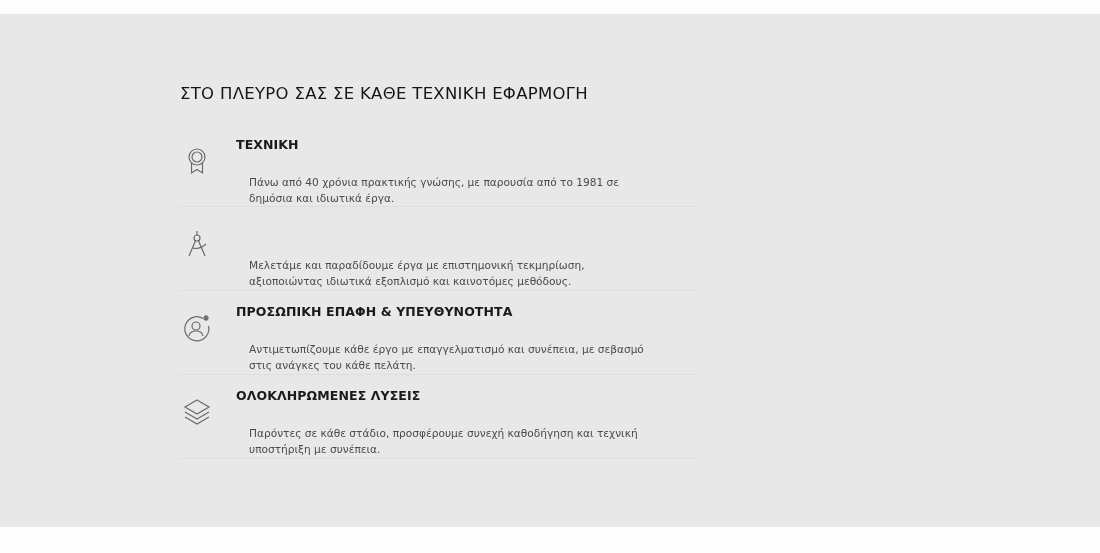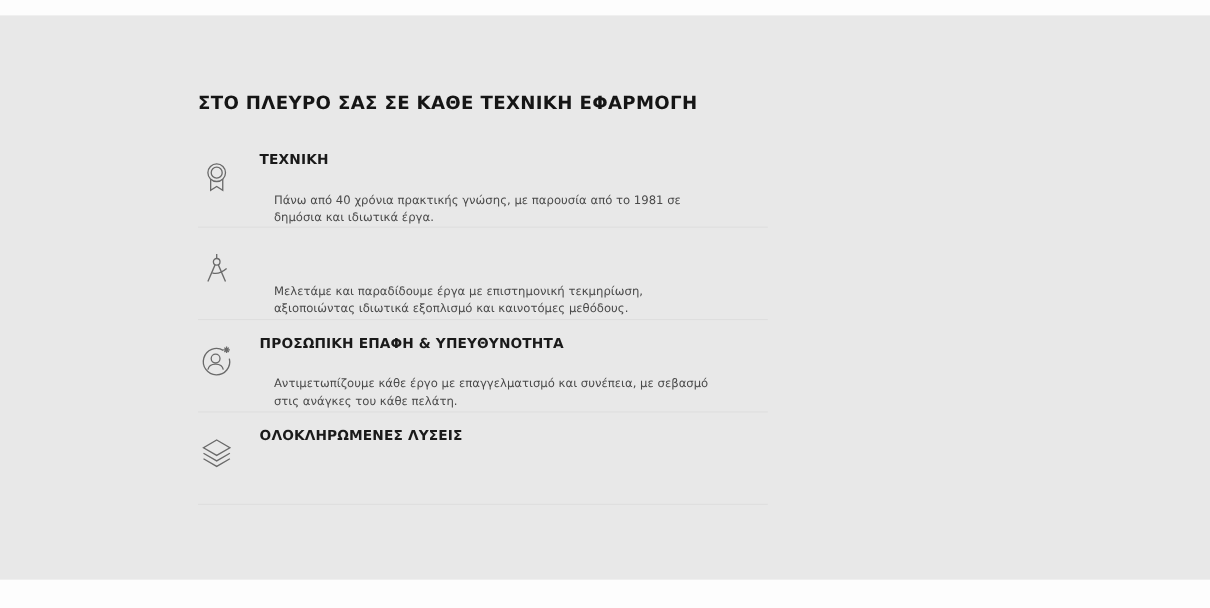--- a/index.html
+++ b/index.html
@@ -9,21 +9,21 @@
       font-family: "DejaVu Sans", sans-serif;
       position: relative;
     }
     .section {
       position: absolute; left: 0; top: 14px; width: 1100px; height: 513px;
       background: #e8e8e8;
     }
     .title {
       position: absolute; left: 180px; top: 84px;
       font-family: "DejaVu Sans", sans-serif;
-      font-weight: bold; font-size: 16.5px; letter-spacing: 0.3px;
+      font-weight: normal; font-size: 16.5px; letter-spacing: 0.3px;
       color: #151515; margin: 0;
     }
     .list { position: absolute; left: 180px; top: 124px; width: 518px; }
     .item {
       position: relative; height: 83px;
       border-bottom: 1px solid #dedede;
       box-sizing: border-box;
     }
     .item + .item { height: 84px; }
     .icon {
@@ -90,15 +90,16 @@
 
   <div class="item">
     <span class="icon">
       <svg viewBox="0 0 30 30" fill="none" stroke="currentColor" stroke-width="1.2">
         <path d="M15 3 L27 10 L15 17 L3 10 Z"></path>
         <path d="M3 15 L15 22 L27 15"></path>
         <path d="M3 20 L15 27 L27 20"></path>
       </svg>
     </span>
     <h3 class="item-title">ΟΛΟΚΛΗΡΩΜΕΝΕΣ ΛΥΣΕΙΣ</h3>
+    <p class="item-desc">Παρόντες σε κάθε στάδιο, προσφέρουμε συνεχή καθοδήγηση και τεχνική υποστήριξη με συνέπεια.</p>
   </div>
 
 </div>
 
 </body></html>

